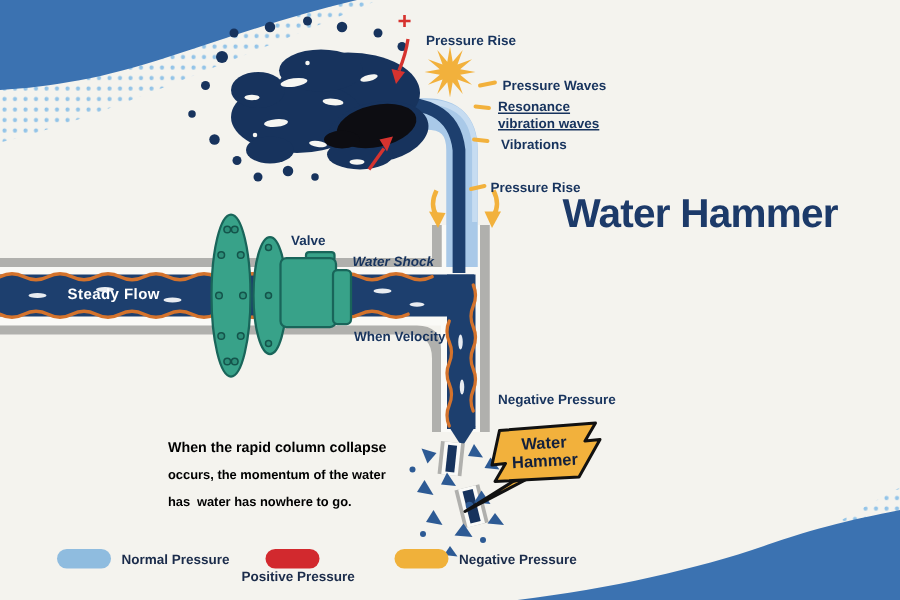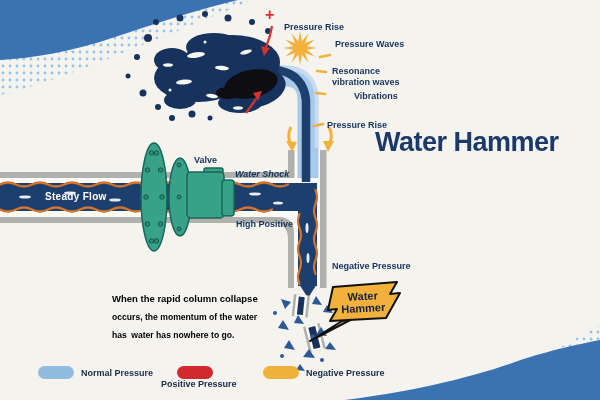--- a/index.html
+++ b/index.html
@@ -192,31 +192,31 @@
     </g>
 
     <g>
       <polygon points="342,321 310,341 354,318" fill="#f2b13c" stroke="#111111" stroke-width="2" stroke-linejoin="round"></polygon>
       <polygon points="333,287 397,282 390,294 400,293 386,318 330,321 337,309 328,310" fill="#f2b13c" stroke="#111111" stroke-width="2" stroke-linejoin="round"></polygon>
     </g>
   </svg>
 
   <div class="plus" style="left:265px;top:6px;">+</div>
   <div class="lbl" style="left:284px;top:22px;">Pressure Rise</div>
-  <div class="lbl" style="left:335px;top:39px;">Pressure Waves</div>
-  <div class="lbl" style="left:332px;top:66px;">
+  <div class="lbl" style="left:335px;top:52px;">Pressure Waves</div>
+  <div class="lbl" style="left:332px;top:66px;text-decoration:underline;">
     <span class="ln">Resonance</span>
     <span class="ln">vibration waves</span>
   </div>
-  <div class="lbl" style="left:354px;top:91px;">Vibrations</div>
+  <div class="lbl" style="left:334px;top:91px;">Vibrations</div>
   <div class="lbl" style="left:327px;top:120px;">Pressure Rise</div>
   <div class="lbl" style="left:194px;top:155px;">Valve</div>
   <div class="lbl" style="left:235px;top:169px;font-style:italic;">Water Shock</div>
   <div class="steady" style="left:45px;top:191px;">Steady Flow</div>
-  <div class="lbl" style="left:236px;top:219px;">High Positive</div>
+  <div class="lbl" style="left:236px;top:219px;">When Velocity</div>
   <div class="lbl" style="left:332px;top:261px;">Negative Pressure</div>
 
   <div class="badge-text">
     <span class="ln">Water</span>
     <span class="ln">Hammer</span>
   </div>
 
   <div class="title">Water Hammer</div>
 
   <div class="note">

